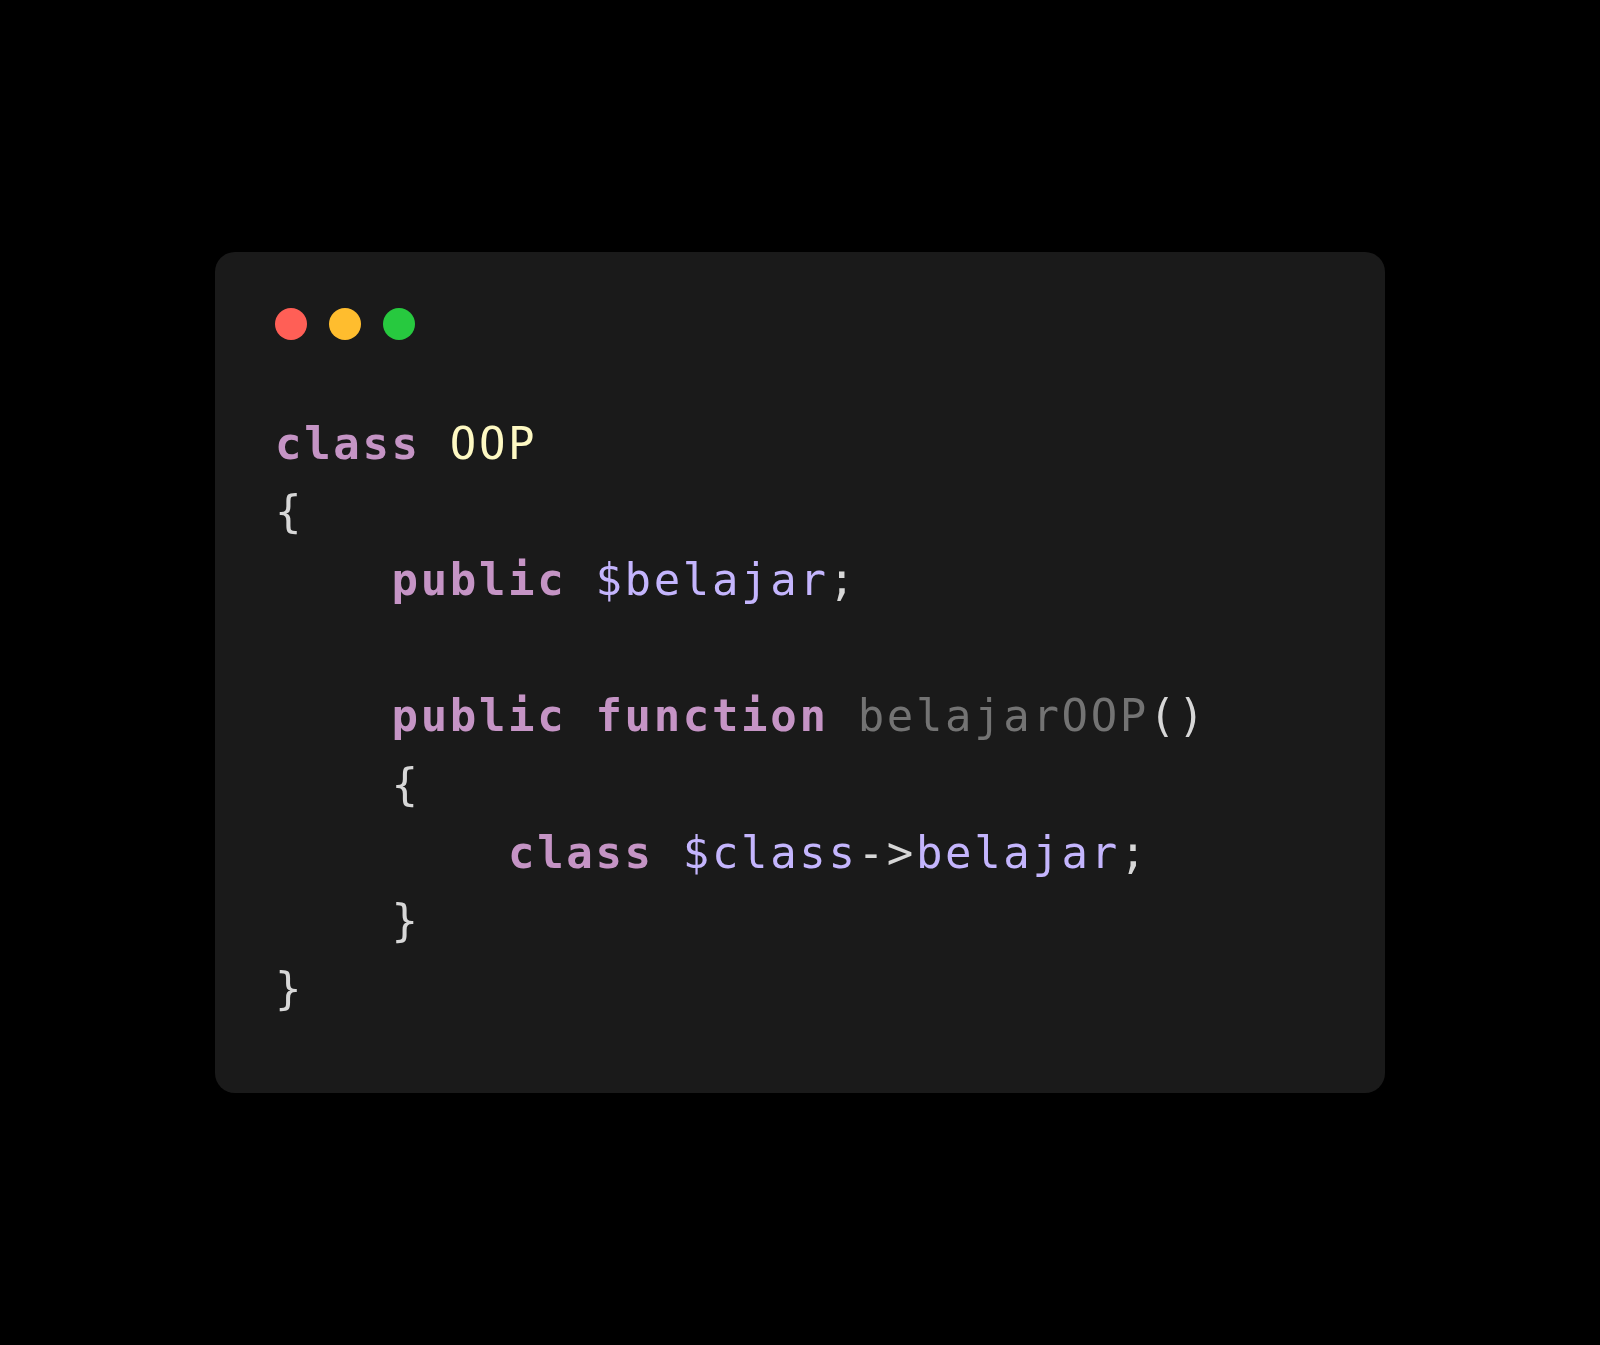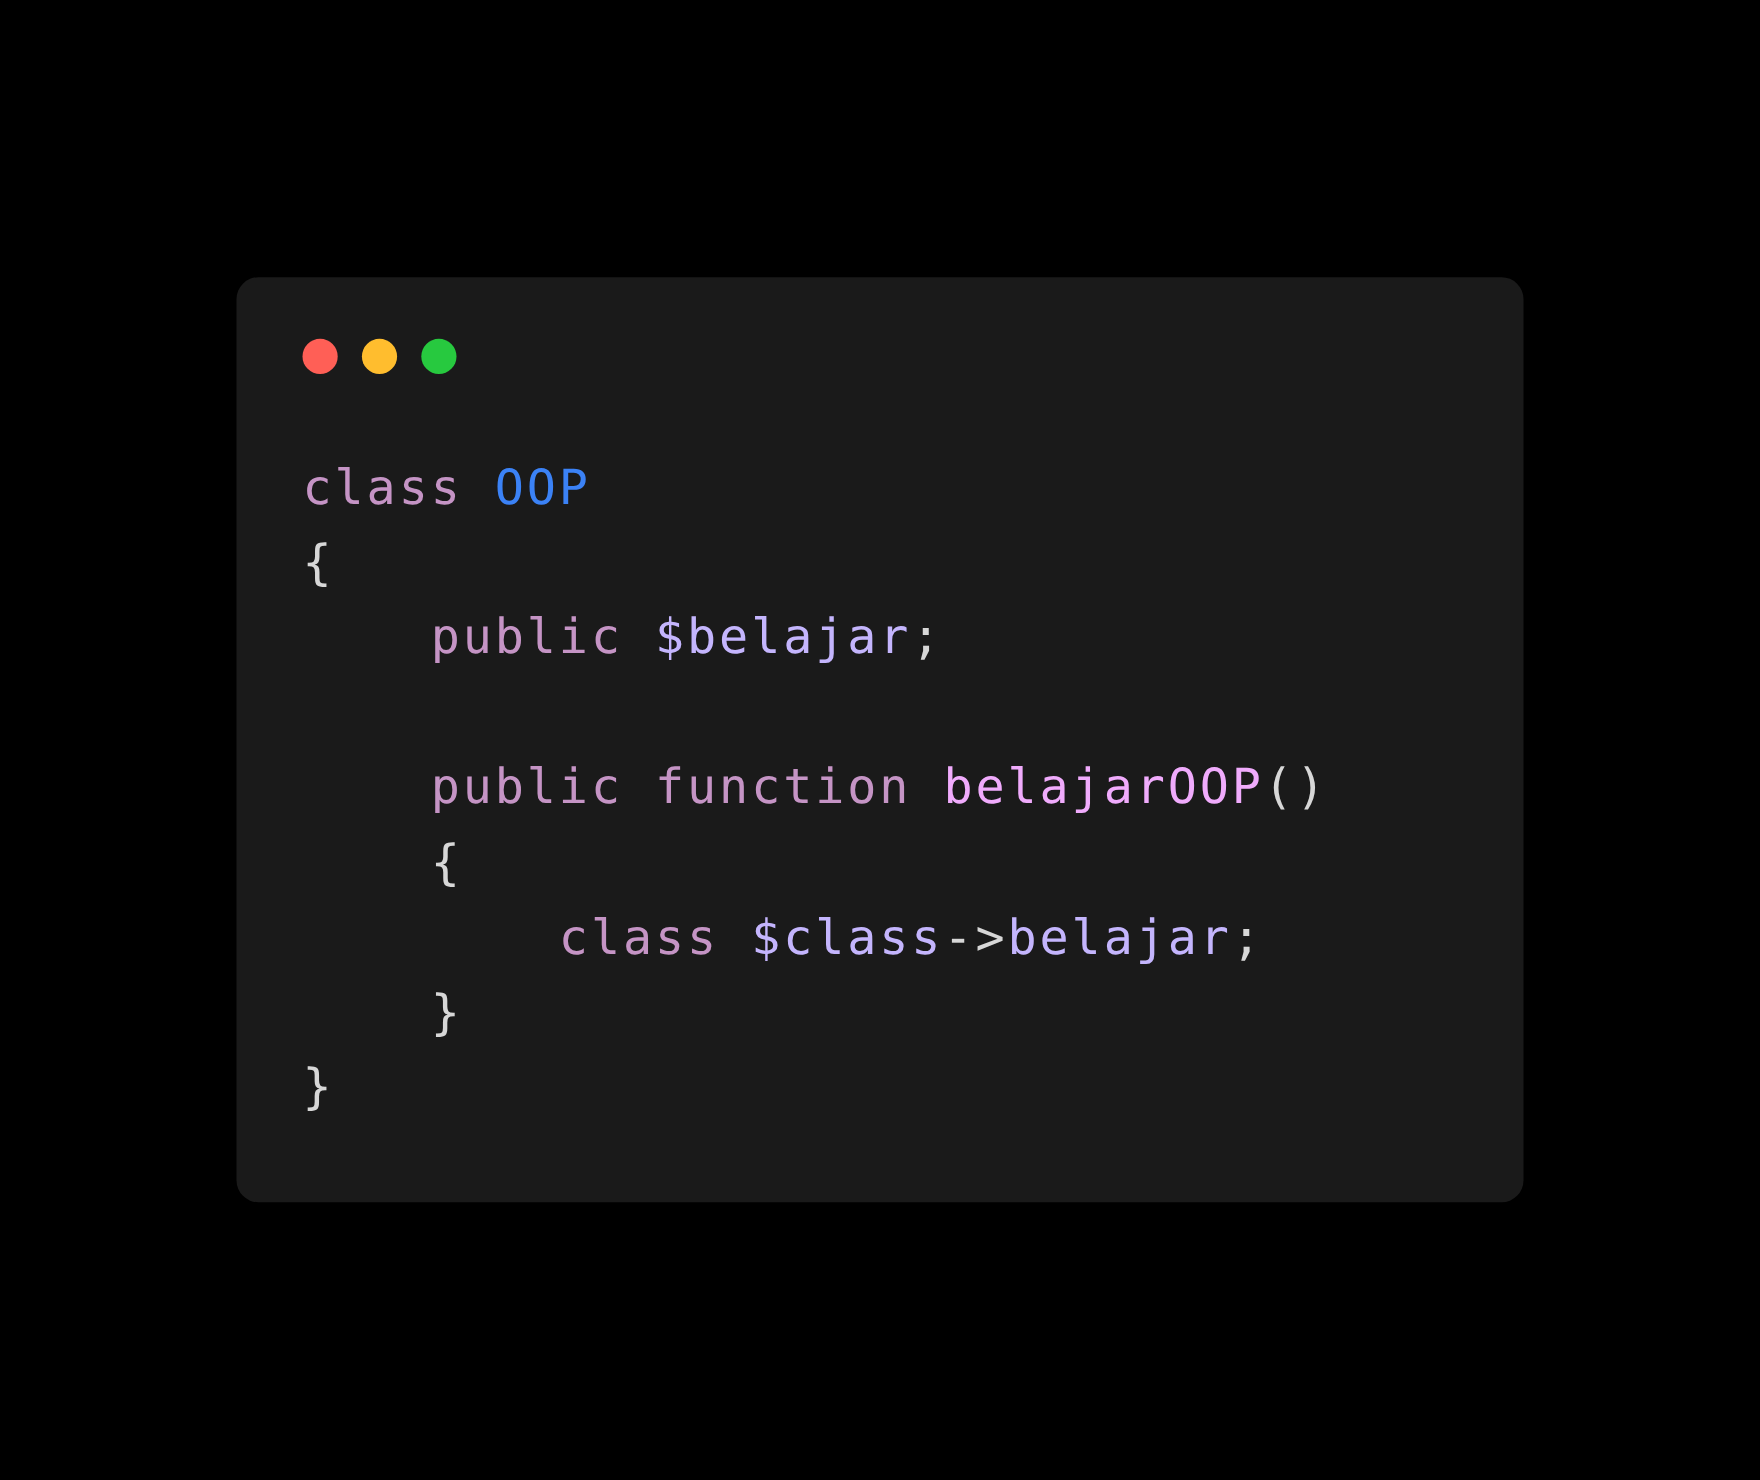--- a/index.html
+++ b/index.html
@@ -36,26 +36,26 @@
   .dot.yellow { background: #ffbd2e; }
   .dot.green { background: #27c93f; }
   .code {
     font-size: 44px;
     line-height: 1.55;
     letter-spacing: 0.06em;
     white-space: pre;
     color: #d7d7d7;
     font-weight: 500;
   }
-  .kw { color: #c594c5; }
-  .cls { color: #3b82f6; }
+  .kw { color: #c594c5; font-weight: bold; }
+  .cls { color: #fef9c3; }
   .var { color: #c4b5fd; }
   .punct { color: #d7d7d7; }
   .op { color: #d7d7d7; }
-  .fn { color: #f0abfc; }
+  .fn { color: #737373; }
 </style>
 </head>
 <body>
 
 <div class="window">
   <div class="titlebar">
     <div class="dot red"></div>
     <div class="dot yellow"></div>
     <div class="dot green"></div>
   </div>

